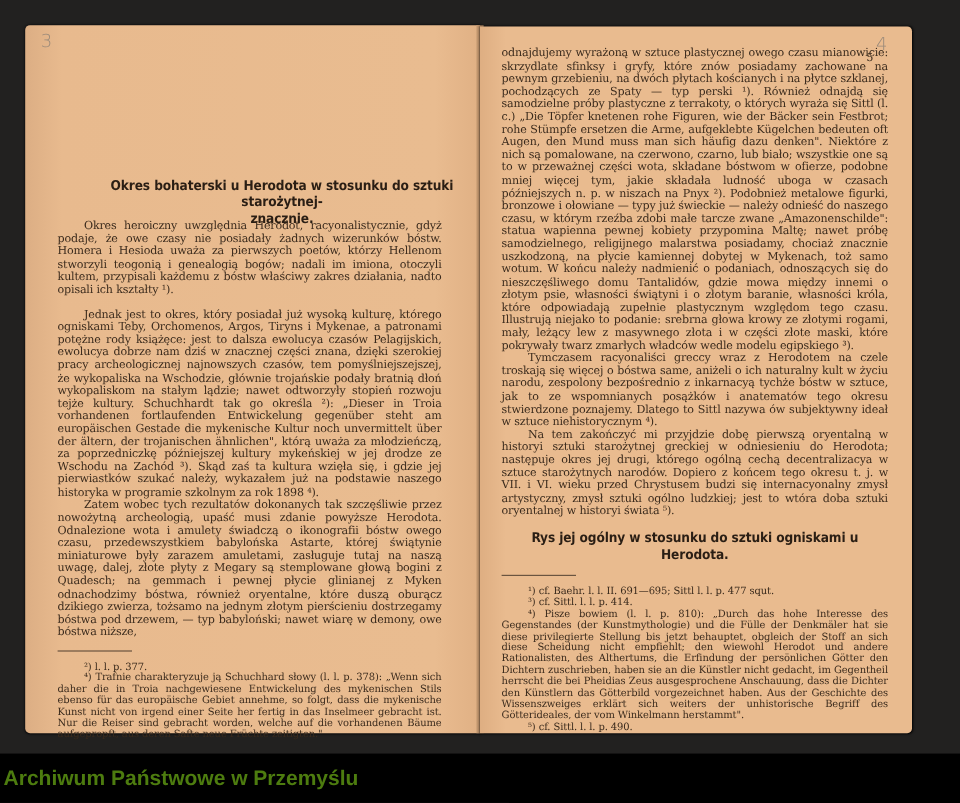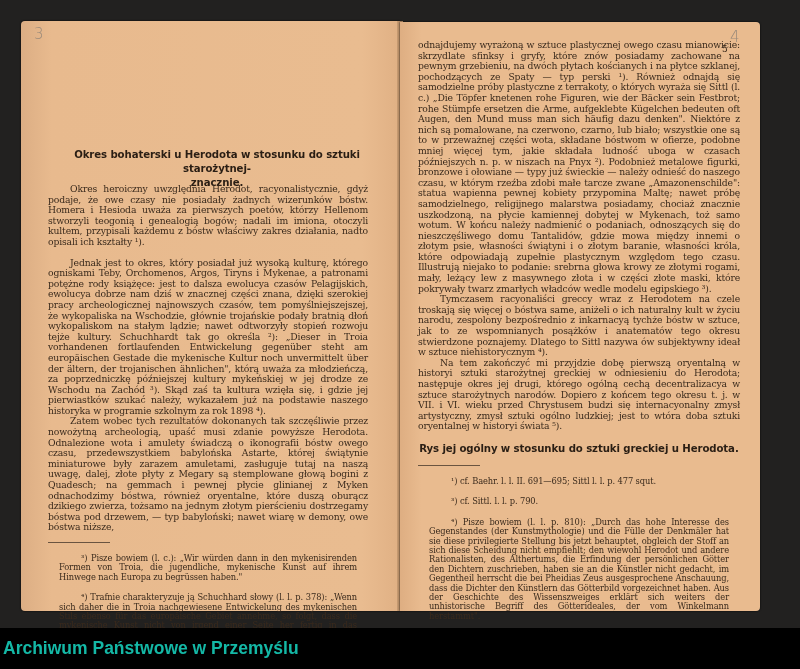--- a/index.html
+++ b/index.html
@@ -10,65 +10,65 @@
   .page.right{left:400px;top:22px;width:360px;height:589px;border-radius:0 4px 4px 0;background:linear-gradient(90deg,#deae82 0%,#e9bb8f 6%,#e9bb8f 100%);}
   .gutter{position:absolute;left:397px;top:21px;width:6px;height:590px;background:linear-gradient(90deg,#c79b72,#b88d66,#d1a47a);}
   .handnum{position:absolute;font-family:"DejaVu Sans",sans-serif;color:#9a8a7a;font-size:15px;font-weight:300;}
   .pageno{position:absolute;font-size:9px;color:#3a2a1c;}
   .heading{font-family:"DejaVu Sans Condensed","DejaVu Sans",sans-serif;font-weight:bold;font-size:11.3px;text-align:center;color:#2a1e14;line-height:14px;letter-spacing:-0.1px;}
   .body{font-size:9.25px;line-height:10.6px;text-align:justify;color:#3a2a1c;letter-spacing:-0.15px;}
   .body p{margin:0;text-indent:22px;}
   .body p.noindent{text-indent:0;}
   .rule{width:62px;height:1px;background:#6a5440;margin:9px 0 8px 0;}
   .notes{font-size:8.3px;line-height:9.4px;text-align:justify;color:#3a2a1c;letter-spacing:-0.1px;}
-  .notes p{margin:11px;text-indent:22px;}
+  .notes p{margin:0;text-indent:22px;}
   .block{position:absolute;}
   .footer{position:absolute;left:0;top:628px;width:800px;height:41px;background:#000;}
-  .footer-text{position:absolute;left:3px;top:10px;font-family:"Liberation Sans",sans-serif;font-weight:bold;font-size:17.5px;color:#14b8a6;}
+  .footer-text{position:absolute;left:3px;top:10px;font-family:"Liberation Sans",sans-serif;font-weight:bold;font-size:17.5px;color:#4d7c0f;}
 </style>
 </head>
 <body>
 
 <div class="scan"></div>
 
 <div class="page left">
   <div class="handnum" style="left:13px;top:4px;">3</div>
 
-  <div class="block" style="left:36px;top:127px;width:320px;">
+  <div class="block" style="left:54px;top:127px;width:320px;">
     <div class="heading">Okres bohaterski u Herodota w stosunku do sztuki starożytnej-</div>
     <div class="heading">znacznie.</div>
   </div>
 
   <div class="block body" style="left:27px;top:163px;width:320px;">
     <p>Okres heroiczny uwzględnia Herodot, racyonalistycznie, gdyż podaje, że owe czasy nie posiadały żadnych wizerunków bóstw. Homera i Hesioda uważa za pierwszych poetów, którzy Hellenom stworzyli teogonią i genealogią bogów; nadali im imiona, otoczyli kultem, przypisali każdemu z bóstw właściwy zakres działania, nadto opisali ich kształty ¹).</p>
     <p style="margin-top:10px;">Jednak jest to okres, który posiadał już wysoką kulturę, którego ogniskami Teby, Orchomenos, Argos, Tiryns i Mykenae, a patronami potężne rody książęce: jest to dalsza ewolucya czasów Pelagijskich, ewolucya dobrze nam dziś w znacznej części znana, dzięki szerokiej pracy archeologicznej najnowszych czasów, tem pomyślniejszejszej, że wykopaliska na Wschodzie, głównie trojańskie podały bratnią dłoń wykopaliskom na stałym lądzie; nawet odtworzyły stopień rozwoju tejże kultury. Schuchhardt tak go określa ²): „Dieser in Troia vorhandenen fortlaufenden Entwickelung gegenüber steht am europäischen Gestade die mykenische Kultur noch unvermittelt über der ältern, der trojanischen ähnlichen", którą uważa za młodzieńczą, za poprzedniczkę późniejszej kultury mykeńskiej w jej drodze ze Wschodu na Zachód ³). Skąd zaś ta kultura wzięła się, i gdzie jej pierwiastków szukać należy, wykazałem już na podstawie naszego historyka w programie szkolnym za rok 1898 ⁴).</p>
     <p>Zatem wobec tych rezultatów dokonanych tak szczęśliwie przez nowożytną archeologią, upaść musi zdanie powyższe Herodota. Odnalezione wota i amulety świadczą o ikonografii bóstw owego czasu, przedewszystkiem babylońska Astarte, której świątynie miniaturowe były zarazem amuletami, zasługuje tutaj na naszą uwagę, dalej, złote płyty z Megary są stemplowane głową bogini z Quadesch; na gemmach i pewnej płycie glinianej z Myken odnachodzimy bóstwa, również oryentalne, które duszą oburącz dzikiego zwierza, tożsamo na jednym złotym pierścieniu dostrzegamy bóstwa pod drzewem, — typ babyloński; nawet wiarę w demony, owe bóstwa niższe,</p>
     <div class="rule"></div>
     <div class="notes">
-      <p>³) Pisze bowiem (l. c.): „Wir würden dann in den mykenisirenden Formen von Troia, die jugendliche, mykenische Kunst auf ihrem Hinwege nach Europa zu begrüssen haben."</p>
+      <p>²) l. l. p. 377.</p>
       <p>⁴) Trafnie charakteryzuje ją Schuchhard słowy (l. l. p. 378): „Wenn sich daher die in Troia nachgewiesene Entwickelung des mykenischen Stils ebenso für das europäische Gebiet annehme, so folgt, dass die mykenische Kunst nicht von irgend einer Seite her fertig in das Inselmeer gebracht ist. Nur die Reiser sind gebracht worden, welche auf die vorhandenen Bäume aufgepropft, aus deren Safte neue Früchte zeitigten."</p>
     </div>
   </div>
 </div>
 
 <div class="gutter"></div>
 
 <div class="page right">
   <div class="handnum" style="left:330px;top:6px;">4</div>
   <div class="pageno" style="left:322px;top:22px;">5</div>
 
   <div class="block body" style="left:18px;top:18px;width:322px;">
     <p class="noindent">odnajdujemy wyrażoną w sztuce plastycznej owego czasu mianowicie: skrzydlate sfinksy i gryfy, które znów posiadamy zachowane na pewnym grzebieniu, na dwóch płytach kościanych i na płytce szklanej, pochodzących ze Spaty — typ perski ¹). Również odnajdą się samodzielne próby plastyczne z terrakoty, o których wyraża się Sittl (l. c.) „Die Töpfer knetenen rohe Figuren, wie der Bäcker sein Festbrot; rohe Stümpfe ersetzen die Arme, aufgeklebte Kügelchen bedeuten oft Augen, den Mund muss man sich häufig dazu denken". Niektóre z nich są pomalowane, na czerwono, czarno, lub biało; wszystkie one są to w przeważnej części wota, składane bóstwom w ofierze, podobne mniej więcej tym, jakie składała ludność uboga w czasach późniejszych n. p. w niszach na Pnyx ²). Podobnież metalowe figurki, bronzowe i ołowiane — typy już świeckie — należy odnieść do naszego czasu, w którym rzeźba zdobi małe tarcze zwane „Amazonenschilde": statua wapienna pewnej kobiety przypomina Maltę; nawet próbę samodzielnego, religijnego malarstwa posiadamy, chociaż znacznie uszkodzoną, na płycie kamiennej dobytej w Mykenach, toż samo wotum. W końcu należy nadmienić o podaniach, odnoszących się do nieszczęśliwego domu Tantalidów, gdzie mowa między innemi o złotym psie, własności świątyni i o złotym baranie, własności króla, które odpowiadają zupełnie plastycznym względom tego czasu. Illustrują niejako to podanie: srebrna głowa krowy ze złotymi rogami, mały, leżący lew z masywnego złota i w części złote maski, które pokrywały twarz zmarłych władców wedle modelu egipskiego ³).</p>
     <p>Tymczasem racyonaliści greccy wraz z Herodotem na czele troskają się więcej o bóstwa same, aniżeli o ich naturalny kult w życiu narodu, zespolony bezpośrednio z inkarnacyą tychże bóstw w sztuce, jak to ze wspomnianych posążków i anatematów tego okresu stwierdzone poznajemy. Dlatego to Sittl nazywa ów subjektywny ideał w sztuce niehistorycznym ⁴).</p>
     <p>Na tem zakończyć mi przyjdzie dobę pierwszą oryentalną w historyi sztuki starożytnej greckiej w odniesieniu do Herodota; następuje okres jej drugi, którego ogólną cechą decentralizacya w sztuce starożytnych narodów. Dopiero z końcem tego okresu t. j. w VII. i VI. wieku przed Chrystusem budzi się internacyonalny zmysł artystyczny, zmysł sztuki ogólno ludzkiej; jest to wtóra doba sztuki oryentalnej w historyi świata ⁵).</p>
-    <div class="heading" style="margin:10px 0 6px 0;">Rys jej ogólny w stosunku do sztuki greckiej u Herodota.</div>
+    <div class="heading" style="margin:10px 0 6px 0;">Rys jej ogólny w stosunku do sztuki ogniskami u Herodota.</div>
     <div class="rule"></div>
     <div class="notes">
       <p>¹) cf. Baehr. l. l. II. 691—695; Sittl l. l. p. 477 squt.</p>
-      <p>³) cf. Sittl. l. l. p. 790.</p>
+      <p>³) cf. Sittl. l. l. p. 414.</p>
       <p>⁴) Pisze bowiem (l. l. p. 810): „Durch das hohe Interesse des Gegenstandes (der Kunstmythologie) und die Fülle der Denkmäler hat sie diese privilegierte Stellung bis jetzt behauptet, obgleich der Stoff an sich diese Scheidung nicht empfiehlt; den wiewohl Herodot und andere Rationalisten, des Althertums, die Erfindung der persönlichen Götter den Dichtern zuschrieben, haben sie an die Künstler nicht gedacht, im Gegentheil herrscht die bei Pheidias Zeus ausgesprochene Anschauung, dass die Dichter den Künstlern das Götterbild vorgezeichnet haben. Aus der Geschichte des Wissenszweiges erklärt sich weiters der unhistorische Begriff des Götterideales, der vom Winkelmann herstammt".</p>
       <p>⁵) cf. Sittl. l. l. p. 490.</p>
     </div>
   </div>
 </div>
 
 <div class="footer">
   <div class="footer-text">Archiwum Państwowe w Przemyślu</div>
 </div>
 

